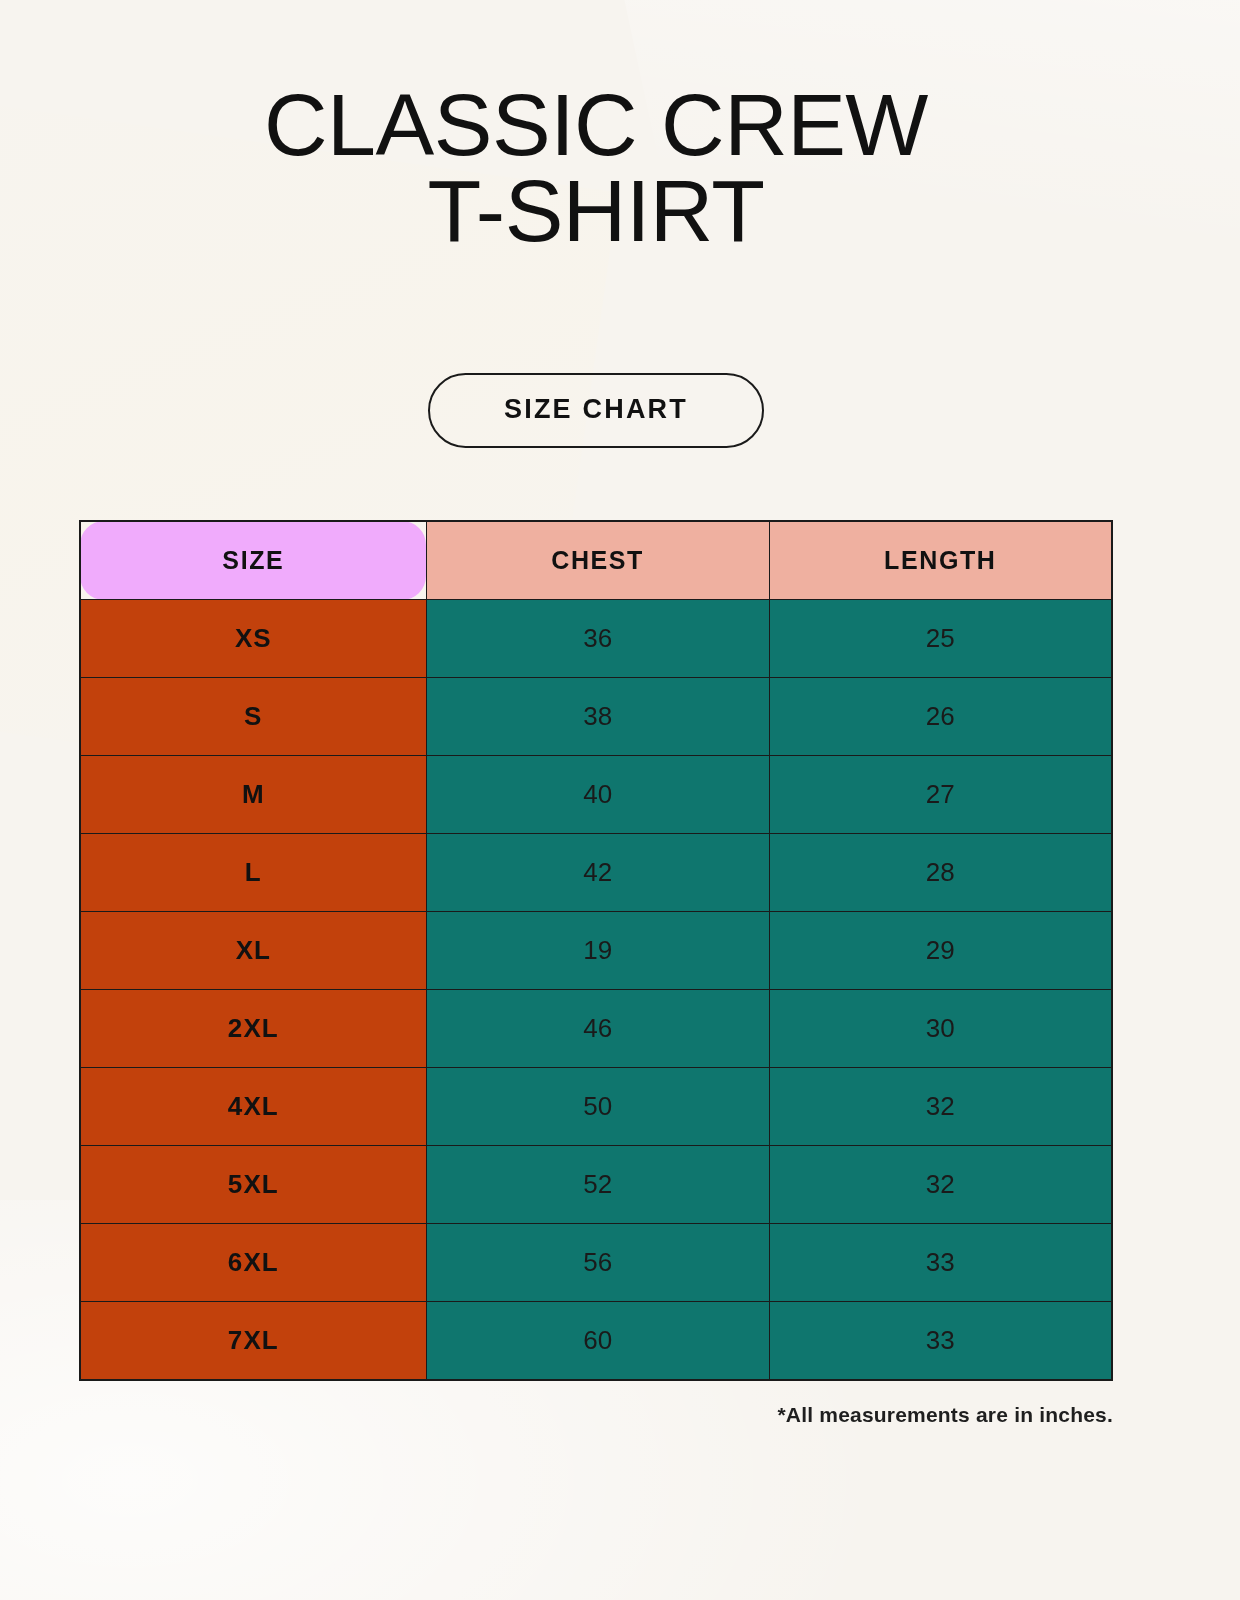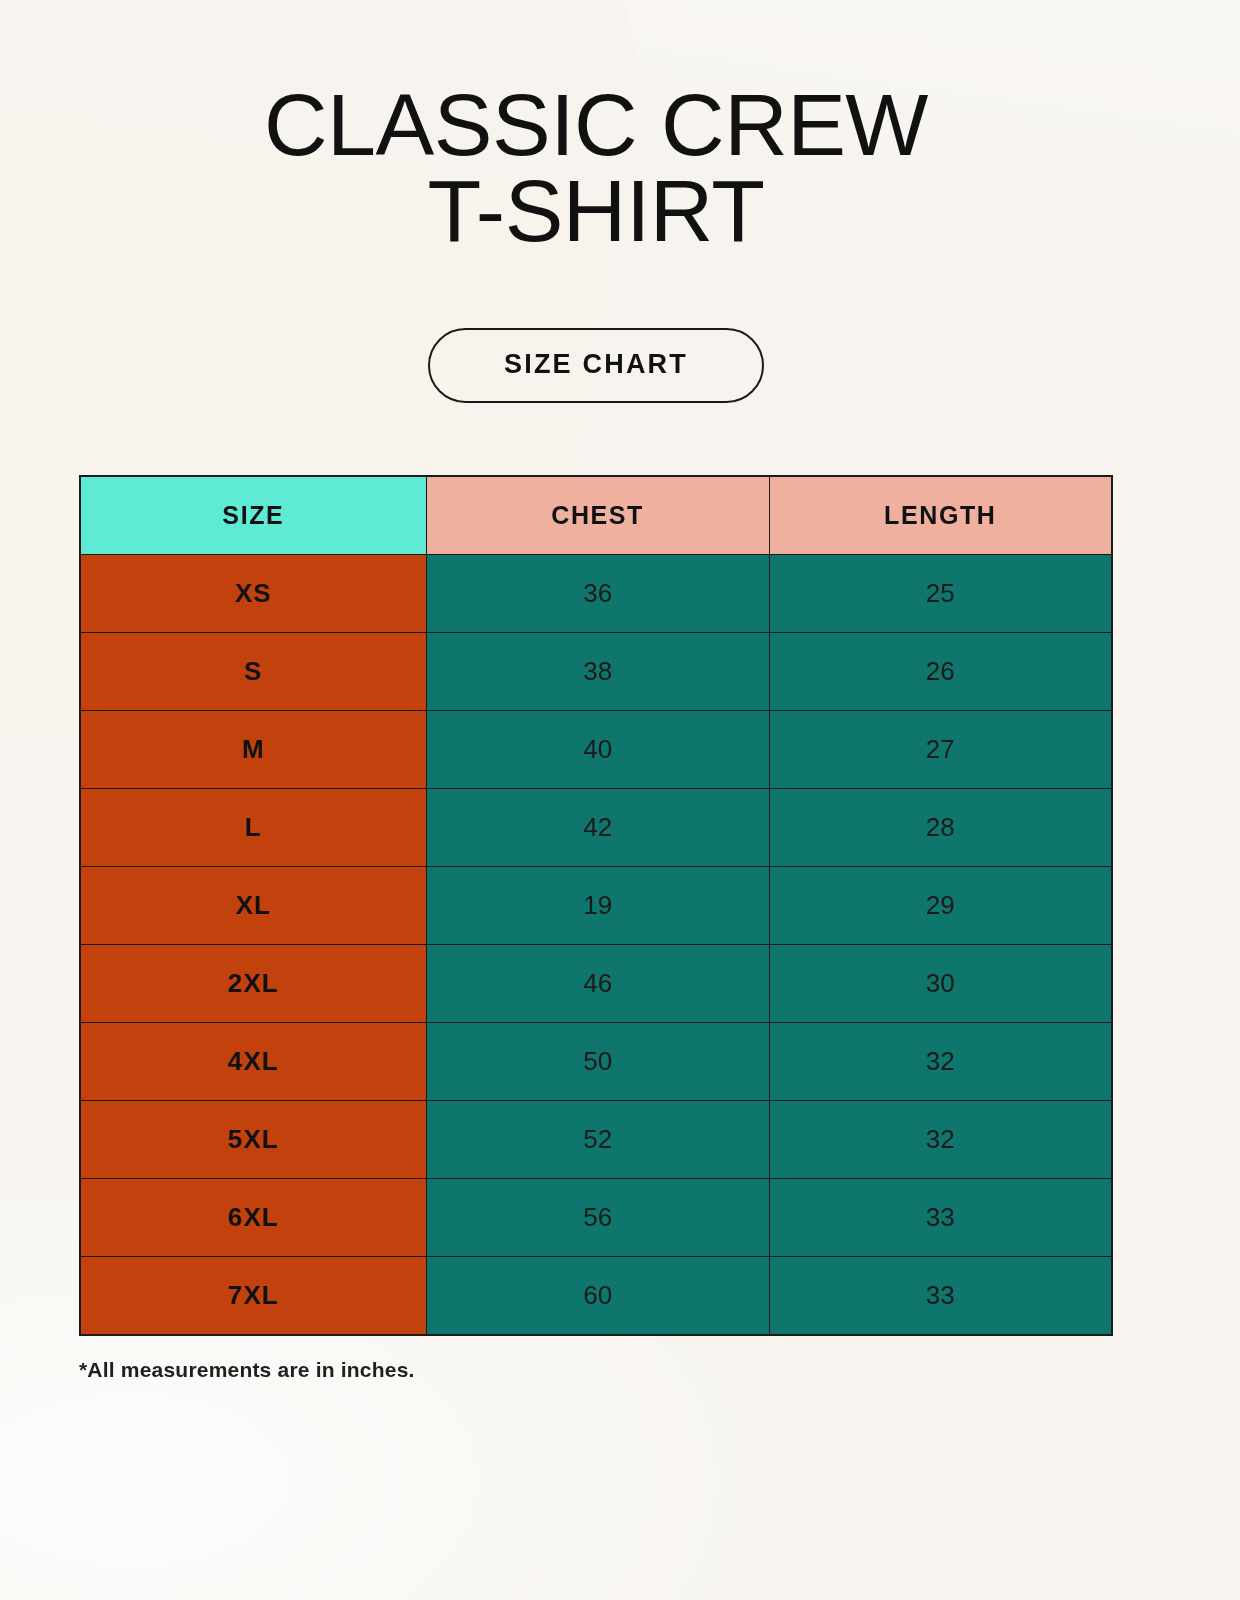--- a/index.html
+++ b/index.html
@@ -70,20 +70,21 @@
   }
   .badge {
     border: 2px solid #1a1a1a;
     border-radius: 999px;
     padding: 19px 74px 21px;
     font-size: 27px;
     letter-spacing: 2.2px;
     font-weight: 700;
     color: #111111;
     background: transparent;
+    margin-top: 45px;
   }
 
   .table-wrap {
     margin: 72px auto 0;
     width: 1034px;
   }
   table.size-table {
     border-collapse: collapse;
     width: 100%;
     table-layout: fixed;
@@ -95,40 +96,40 @@
     text-align: center;
     height: 77px;
     padding: 0;
   }
   table.size-table th {
     font-size: 25px;
     letter-spacing: 1.6px;
     font-weight: 700;
     color: #111111;
   }
-  th.col-size { background: #5eead4; width: 33.4%; }
+  th.col-size { background: #f0abfc; width: 33.4%; border-radius: 24px; }
   th.col-meas { background: #efb0a0; }
   td.cell-size {
     background: #c2410c;
     font-size: 26px;
     font-weight: 700;
     letter-spacing: 1.1px;
     color: #111111;
   }
   td.cell-val {
     background: #0f766e;
     font-size: 26px;
     font-weight: 400;
     color: #1a1a1a;
   }
 
   .footnote {
     width: 1034px;
     margin: 22px auto 0;
-    text-align: left;
+    text-align: right;
     font-size: 21px;
     font-weight: 700;
     color: #1f1f1f;
     letter-spacing: 0.2px;
   }
 </style>
 </head>
 <body>
 
 <div class="bg-sheen-1"></div>

